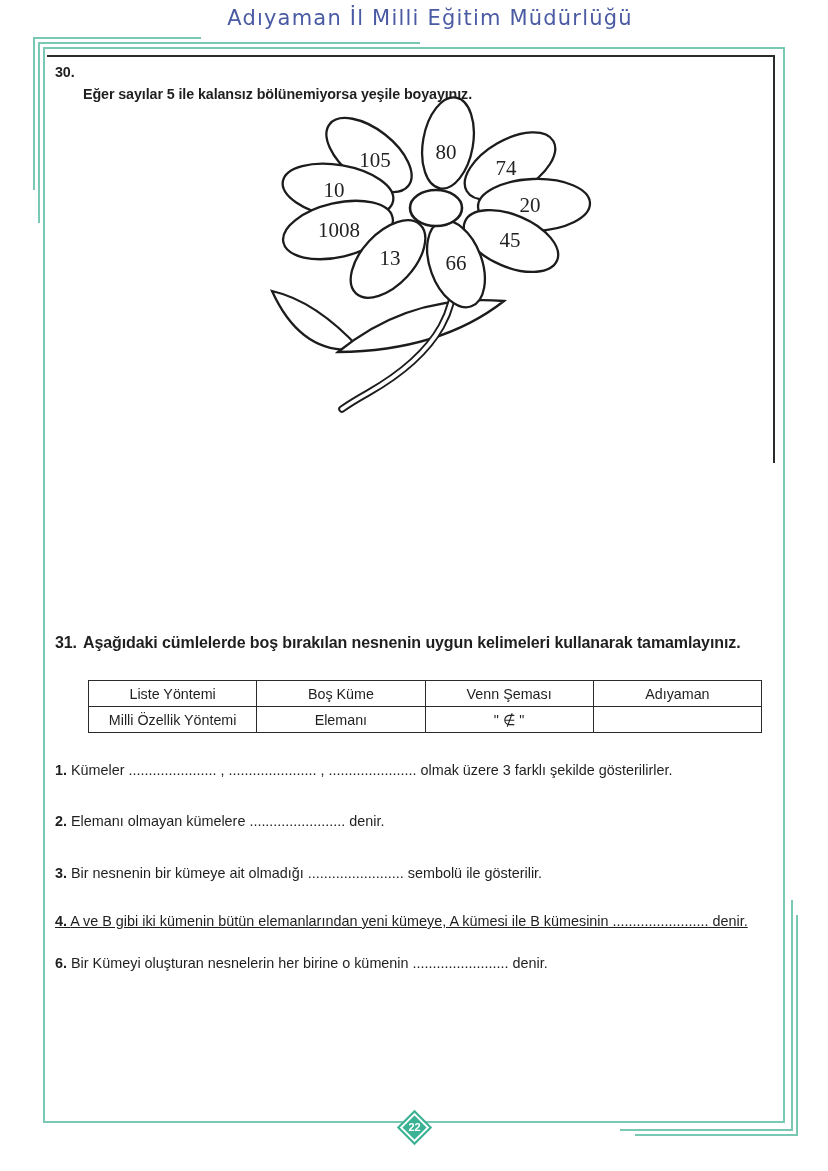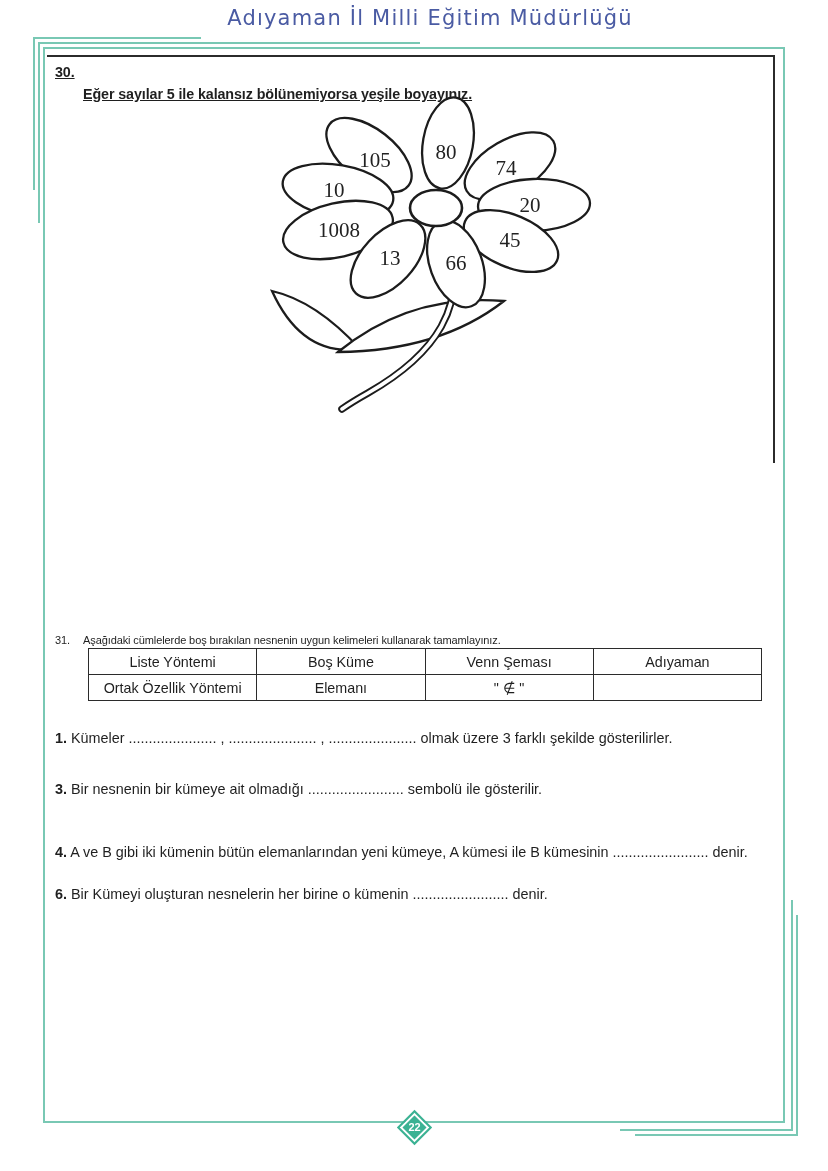--- a/index.html
+++ b/index.html
@@ -22,47 +22,46 @@
   .fl{position:absolute;}
   
   .q30-box{
     position:absolute;left:47px;top:55px;width:728px;height:408px;
     border-top:2px solid #2b2b2b;border-right:2px solid #2b2b2b;box-sizing:border-box;
   }
   .q30-text{
     position:absolute;left:55px;top:62px;width:718px;
     font-size:14.3px;font-weight:bold;line-height:1.52;letter-spacing:-0.1px;
     white-space:nowrap;
-    text-decoration:underline;
   }
   .q30-row{display:flex;}
   .q30-num{flex:0 0 28px;}
   
   .flower{position:absolute;left:268px;top:95px;}
   .flower text{
     font-family:"Liberation Serif","DejaVu Serif",serif;font-size:21px;fill:#222;
   }
   
   .q31{position:absolute;left:55px;top:634px;width:718px;font-size:14.4px;}
-  .q31-instr{font-weight:normal;font-size:11px;letter-spacing:-0.1px;white-space:nowrap;display:flex;margin-bottom:2px;}
+  .q31-instr{font-weight:bold;font-size:16px;letter-spacing:-0.1px;white-space:nowrap;display:flex;margin-bottom:28px;}
   .q31-num{flex:0 0 28px;}
   table.word-bank{
     border-collapse:collapse;margin-left:33px;width:674px;table-layout:fixed;
     margin-bottom:26px;
   }
   table.word-bank td{
     border:1.5px solid #2b2b2b;height:25px;text-align:center;vertical-align:middle;
     font-size:14.3px;padding:0 2px;
   }
   .sentence{margin-bottom:29px;line-height:1.55;}
   .sentence .sn{font-weight:bold;}
-  .s-justify{text-align:justify;}
+  .s-justify{text-align:justify;text-decoration:underline;}
   .sent-4{margin-bottom:20px;}
   .sent-5{margin-bottom:23px;}
-  .sent-3{margin-bottom:40px;}
+  .sent-3{margin-bottom:26px;}
   .sent-6{margin-bottom:0;}
   
   .page-badge{
     position:absolute;left:404px;top:1117px;width:17px;height:17px;
     background:#3bb293;border:2px solid #ffffff;outline:2.5px solid #3bb293;
     transform:rotate(45deg);z-index:5;
   }
   .page-badge span{
     display:block;width:17px;height:17px;transform:rotate(-45deg);
     color:#ffffff;font-weight:bold;font-size:11px;text-align:center;line-height:17px;
@@ -150,31 +149,35 @@
 
   <table class="word-bank">
     <tbody>
       <tr>
         <td>Liste Yöntemi</td>
         <td>Boş Küme</td>
         <td>Venn Şeması</td>
         <td>Adıyaman</td>
       </tr>
       <tr>
-        <td>Ortak Özellik Yöntemi</td>
+        <td>Milli Özellik Yöntemi</td>
         <td>Elemanı</td>
         <td>" ∉ "</td>
         <td></td>
       </tr>
     </tbody>
   </table>
 
   <div class="sentence">
     <span class="sn">1.</span>
     <span>Kümeler ...................... , ...................... , ...................... olmak üzere 3 farklı şekilde gösterilirler.</span>
+  </div>
+  <div class="sentence">
+    <span class="sn">2.</span>
+    <span>Elemanı olmayan kümelere ........................ denir.</span>
   </div>
   <div class="sentence sent-3">
     <span class="sn">3.</span>
     <span>Bir nesnenin bir kümeye ait olmadığı ........................  sembolü ile gösterilir.</span>
   </div>
   <div class="sentence s-justify sent-4">
     <span class="sn">4.</span>
     <span>A ve B gibi iki kümenin bütün elemanlarından yeni kümeye, A kümesi ile B kümesinin ........................ denir.</span>
   </div>
   <div class="sentence sent-6">

